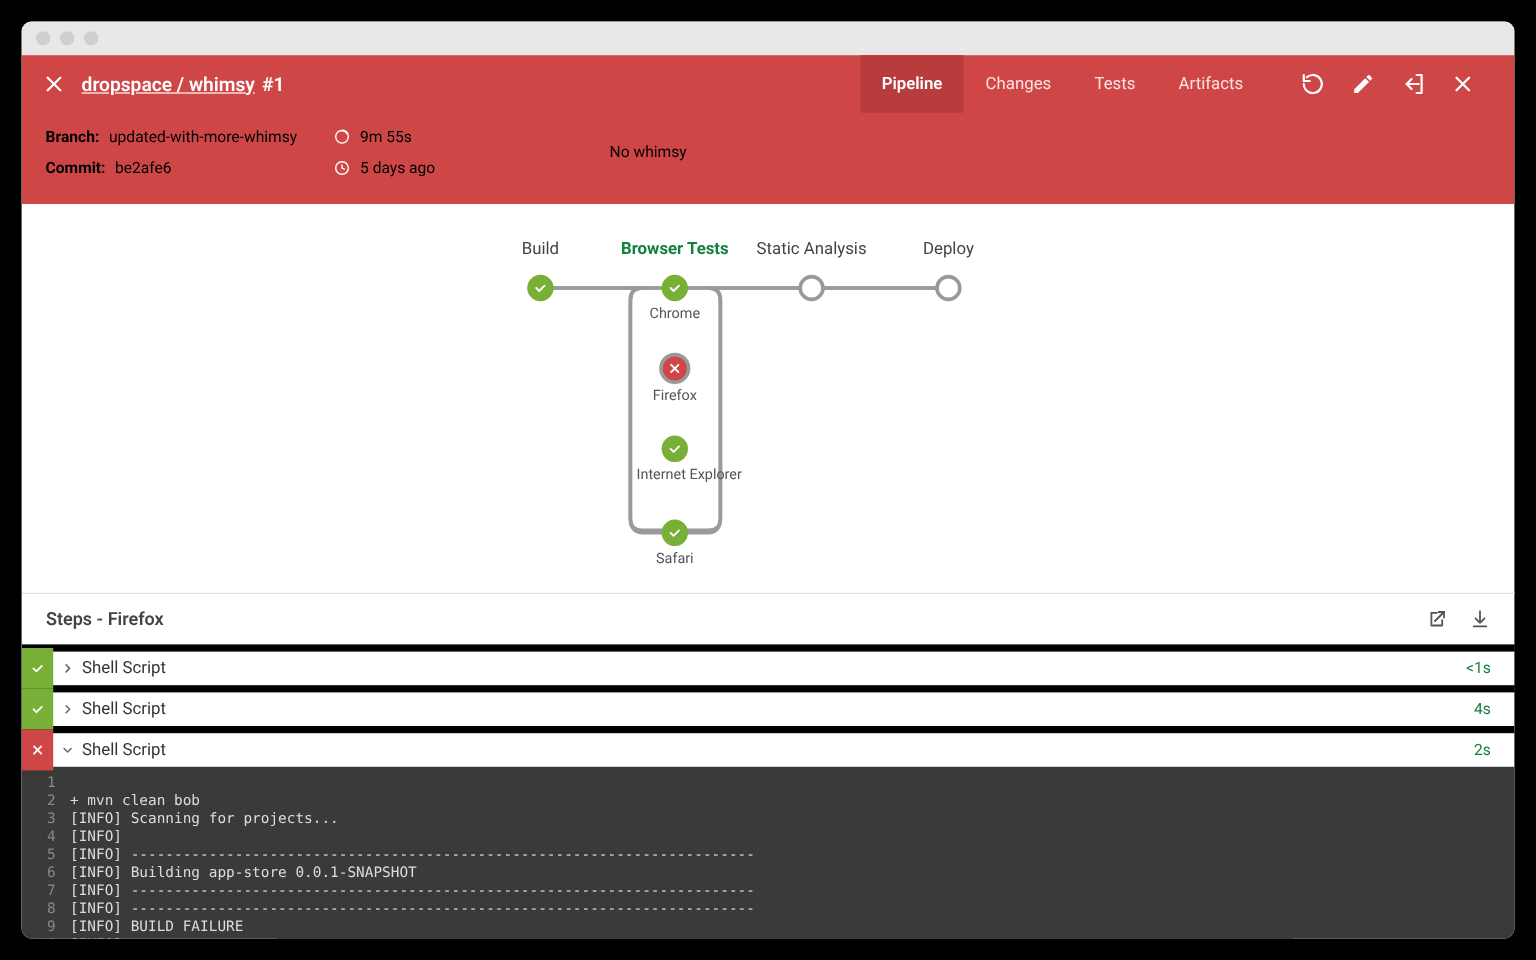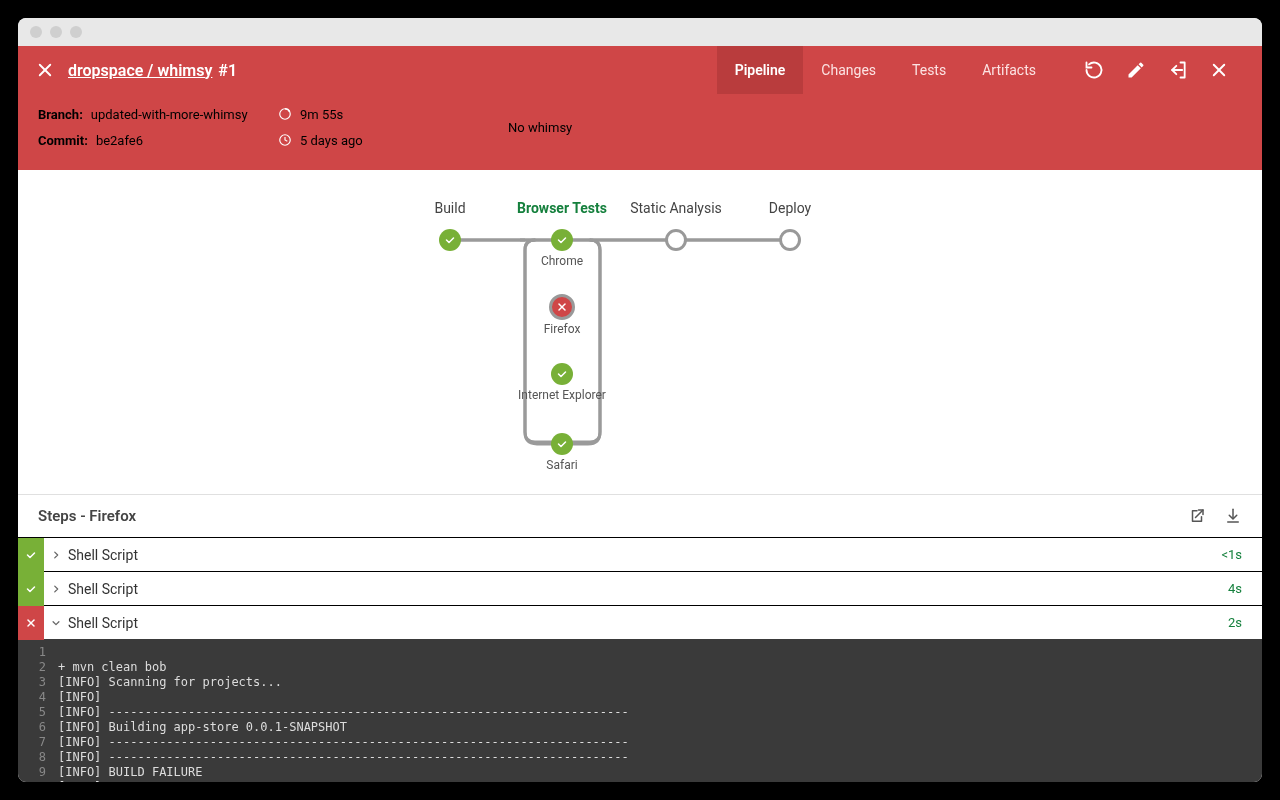--- a/index.html
+++ b/index.html
@@ -32,21 +32,21 @@
 .status-dot { position: absolute; width: 22px; height: 22px; border-radius: 50%; transform: translate(-50%, -50%); display: flex; align-items: center; justify-content: center; }
 .status-dot.success { background: #78b037; }
 .status-dot.success svg { stroke: #fff; }
 .status-dot.fail { background: #cf4647; border: 3px solid #999; width: 26px; height: 26px; }
 .status-dot.fail svg { stroke: #fff; }
 .status-dot.empty { background: #fff; border: 3px solid #999; }
 .steps-section { border-top: 1px solid #e0e0e0; }
 .steps-header { display: flex; align-items: center; padding: 12px 20px; font-size: 15px; color: #444; }
 .steps-header .title { font-weight: 600; }
 .steps-header-actions { margin-left: auto; display: flex; gap: 18px; }
-.step-row { display: flex; align-items: center; border-top: 1px solid #000000; height: 34px; font-size: 14px; cursor: pointer; }
+.step-row { display: flex; align-items: center; border-top: 6px solid #000000; height: 34px; font-size: 14px; cursor: pointer; }
 .step-status { width: 26px; height: 34px; display: flex; align-items: center; justify-content: center; }
 .step-status.success { background: #78b037; }
 .step-status.fail { background: #cf4647; }
 .step-caret { width: 24px; color: #666; display: flex; align-items: center; justify-content: center; }
 .step-name { color: #333; }
 .step-time { margin-left: auto; padding-right: 20px; color: #15803d; font-size: 13px; }
 .console { background: #3a3a3a; color: #ddd; font-family: "Menlo", "Consolas", monospace; font-size: 12px; padding: 6px 0 2px 0; line-height: 1.25; }
 .console-line { display: flex; }
 .console-ln { width: 40px; text-align: right; color: #888; padding-right: 12px; flex-shrink: 0; }
 .console-tx { white-space: pre; }
@@ -204,21 +204,21 @@
                 <line x1="18" y1="6" x2="6" y2="18"></line>
               </svg>
             </div>
         <div class="node-label" style="left:132px;top:122px">Firefox</div>
 
         <div class="status-dot success" style="left:132px;top:174px">
               <svg width="12" height="12" viewBox="0 0 24 24" fill="none" stroke-width="3" stroke-linecap="round" stroke-linejoin="round">
                 <polyline points="5 12 10 17 19 8"></polyline>
               </svg>
             </div>
-        <div class="node-label" style="left:132px;top:188px;width:110px">Internet Explorer</div>
+        <div class="node-label" style="left:144px;top:188px;width:110px">Internet Explorer</div>
 
         <div class="status-dot success" style="left:132px;top:244px">
               <svg width="12" height="12" viewBox="0 0 24 24" fill="none" stroke-width="3" stroke-linecap="round" stroke-linejoin="round">
                 <polyline points="5 12 10 17 19 8"></polyline>
               </svg>
             </div>
         <div class="node-label" style="left:132px;top:258px">Safari</div>
       </div>
     </div>
 

